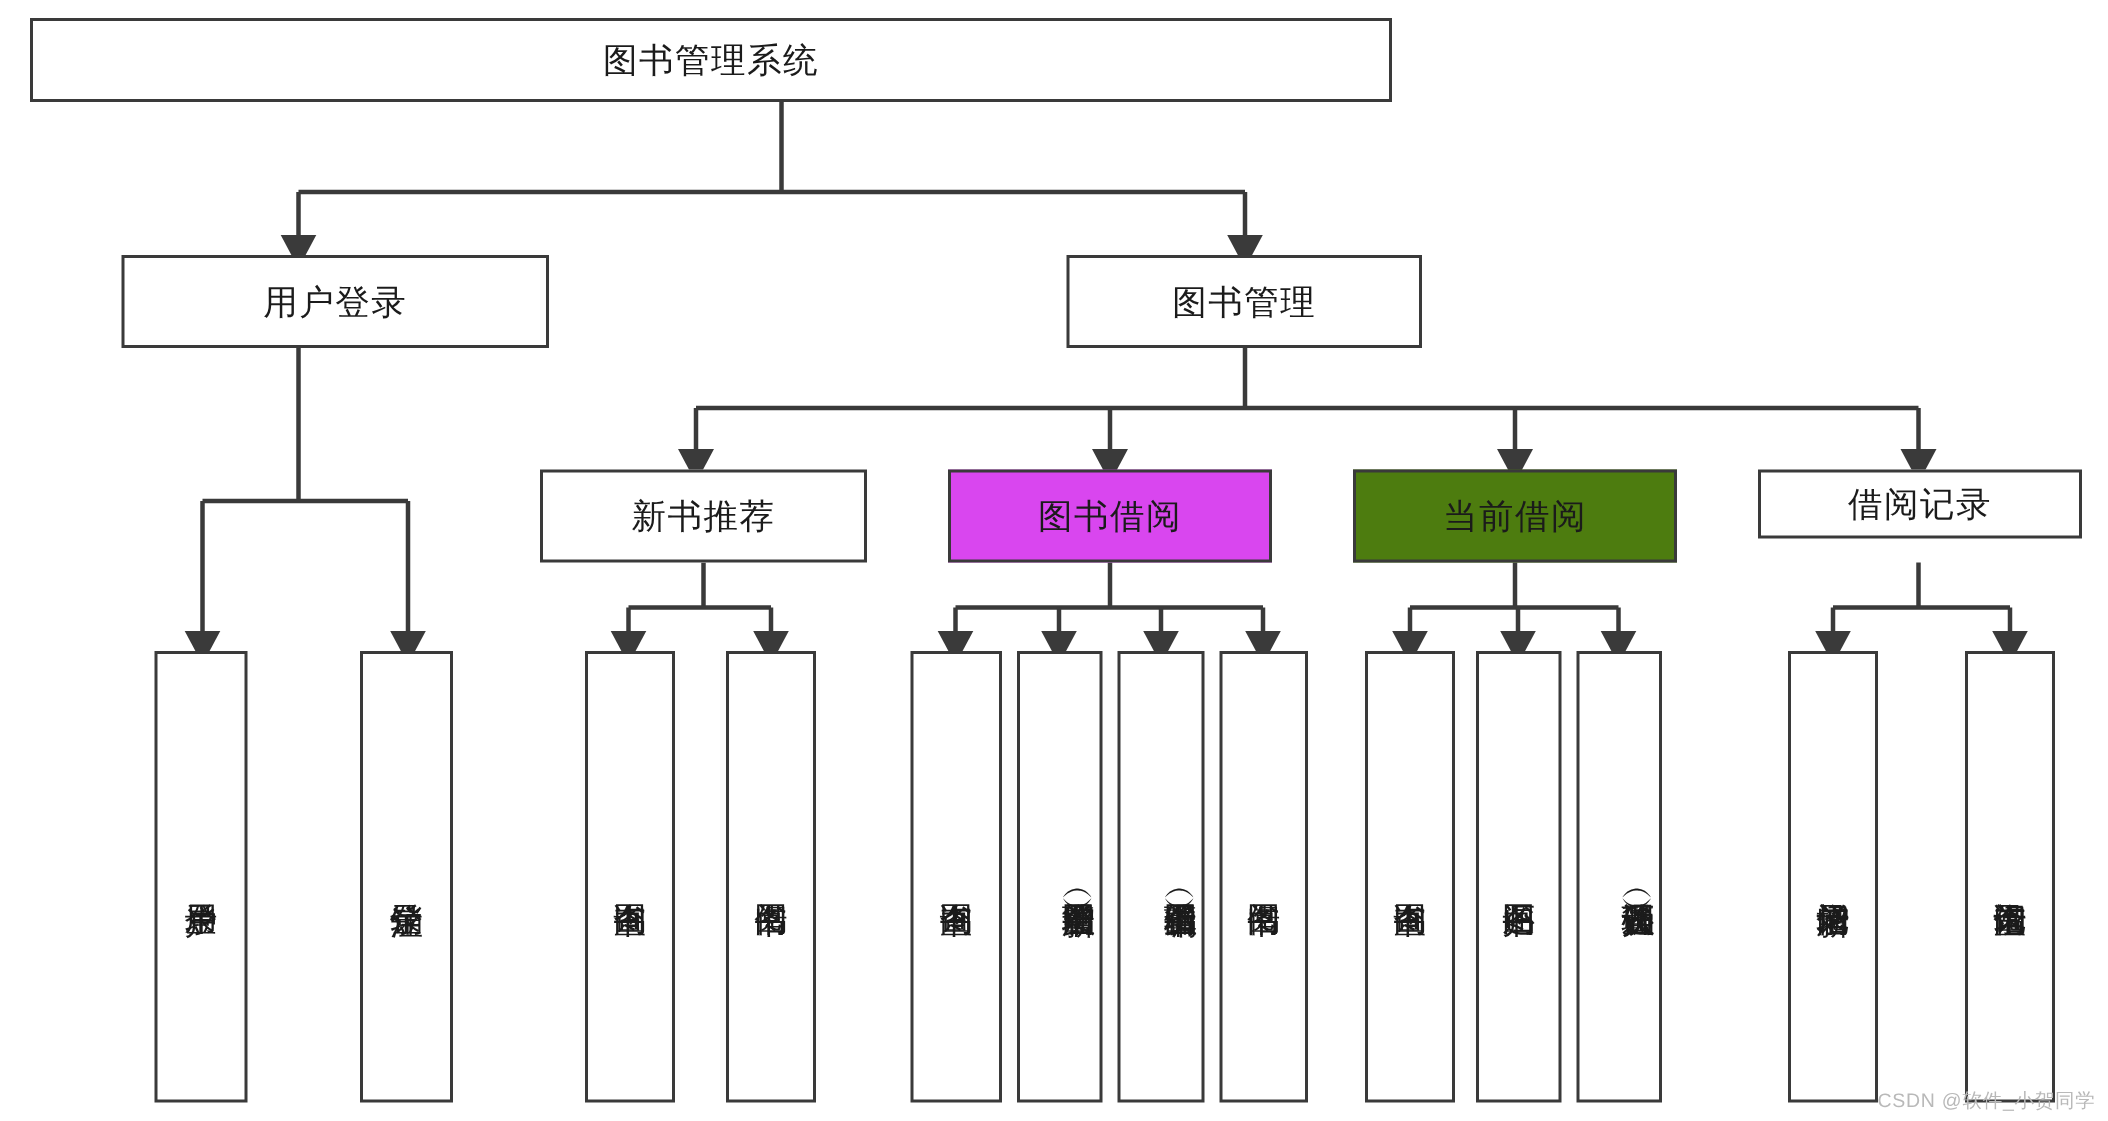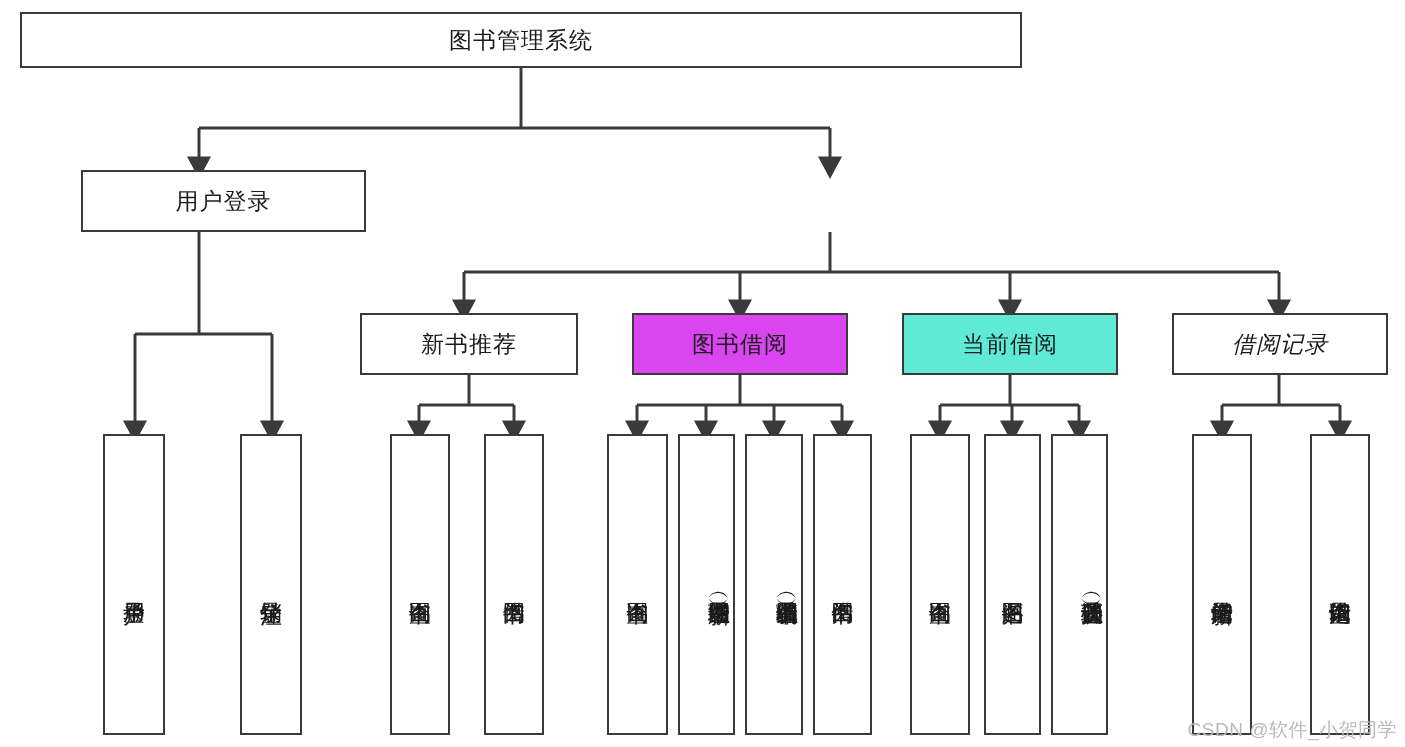--- a/index.html
+++ b/index.html
@@ -6,21 +6,21 @@
   body{font-family:"Liberation Sans","DejaVu Sans",sans-serif;}
   #canvas{position:relative;width:1405px;height:747px;background:#ffffff;overflow:hidden;}
   #wires{position:absolute;left:0;top:0;width:1405px;height:747px;}
   .node{position:absolute;box-sizing:border-box;background:#ffffff;border:2.5px solid #3a3a3a;
         display:flex;align-items:center;justify-content:center;color:#1b1b1b;}
   .node.h{font-size:23px;letter-spacing:1px;}
   .node.v{writing-mode:vertical-rl;text-orientation:upright;font-size:22px;line-height:1.28;
           padding-top:6px;padding-bottom:6px;align-items:flex-start;justify-content:center;}
   .node.v.top{align-items:flex-start;}
   .node.v.mid{align-items:center;}
-  #watermark{position:absolute;right:8px;bottom:4px;font-size:19px;color:#b9b9b9;
+  #watermark{position:absolute;right:8px;bottom:4px;font-size:13px;color:#b9b9b9;
              letter-spacing:.5px;white-space:nowrap;}
 </style>
 </head>
 <body>
 
 <div id="canvas">
 
   <svg id="wires" viewBox="0 0 1405 747">
     <defs>
       <marker id="ar" markerWidth="10" markerHeight="10" refX="2.2" refY="4" orient="auto" markerUnits="strokeWidth">
@@ -64,28 +64,29 @@
       <path d="M1012,405 L1012,427" marker-end="url(#ar)"></path>
       <path d="M1079,405 L1079,427" marker-end="url(#ar)"></path>
 
       <path d="M1279,375 L1279,405"></path>
       <path d="M1222,405 L1340,405"></path>
       <path d="M1222,405 L1222,427" marker-end="url(#ar)"></path>
       <path d="M1340,405 L1340,427" marker-end="url(#ar)"></path>
     </g>
   </svg>
 
-  <div class="node h" style="left: 20px; top: 12px; width: 1002px; height: 56px; border-color: rgb(58, 58, 58); background: rgb(255, 255, 255); color: rgb(27, 27, 27);">图书管理系统</div>
+  <div class="node h" style="left: 20px; top: 12px; width: 908px; height: 56px; border-color: rgb(58, 58, 58); background: rgb(255, 255, 255); color: rgb(27, 27, 27);">图书管理系统</div>
 
   <div class="node h" style="left: 81px; top: 170px; width: 285px; height: 62px; border-color: rgb(58, 58, 58); background: rgb(255, 255, 255); color: rgb(27, 27, 27);">用户登录</div>
+  <div class="node h" style="left: 711px; top: 170px; width: 237px; height: 62px; border-color: rgb(58, 58, 58); background: rgb(255, 255, 255); color: rgb(27, 27, 27);">图书管理</div>
 
   <div class="node h" style="left: 360px; top: 313px; width: 218px; height: 62px; border-color: rgb(58, 58, 58); background: rgb(255, 255, 255); color: rgb(27, 27, 27);">新书推荐</div>
   <div class="node h" style="left: 632px; top: 313px; width: 216px; height: 62px; border-color: rgb(58, 58, 58); background: #d946ef; color: rgb(27, 27, 27);">图书借阅</div>
-  <div class="node h" style="left: 902px; top: 313px; width: 216px; height: 62px; border-color: rgb(58, 58, 58); background: #5eead4; color: rgb(27, 27, 27);">当前借阅</div>
-  <div class="node h" style="left: 1172px; top: 313px; width: 216px; height: 62px; border-color: rgb(58, 58, 58); background: rgb(255, 255, 255); color: rgb(27, 27, 27); font-style: italic;">借阅记录</div>
+  <div class="node h" style="left: 902px; top: 313px; width: 216px; height: 62px; border-color: rgb(58, 58, 58); background: #4d7c0f; color: rgb(27, 27, 27);">当前借阅</div>
+  <div class="node h" style="left: 1172px; top: 313px; width: 216px; height: 46px; border-color: rgb(58, 58, 58); background: rgb(255, 255, 255); color: rgb(27, 27, 27);">借阅记录</div>
 
   <div class="node v mid" style="left: 103px; top: 434px; width: 62px; height: 301px; border-color: rgb(58, 58, 58); background: rgb(255, 255, 255); color: rgb(27, 27, 27);">用户登录</div>
   <div class="node v mid" style="left: 240px; top: 434px; width: 62px; height: 301px; border-color: rgb(58, 58, 58); background: rgb(255, 255, 255); color: rgb(27, 27, 27);">注销登录</div>
   <div class="node v mid" style="left: 390px; top: 434px; width: 60px; height: 301px; border-color: rgb(58, 58, 58); background: rgb(255, 255, 255); color: rgb(27, 27, 27);">查询图书</div>
   <div class="node v mid" style="left: 484px; top: 434px; width: 60px; height: 301px; border-color: rgb(58, 58, 58); background: rgb(255, 255, 255); color: rgb(27, 27, 27);">借阅图书</div>
   <div class="node v mid" style="left: 607px; top: 434px; width: 61px; height: 301px; border-color: rgb(58, 58, 58); background: rgb(255, 255, 255); color: rgb(27, 27, 27);">查询图书</div>
   <div class="node v top" style="left: 678px; top: 434px; width: 57px; height: 301px; border-color: rgb(58, 58, 58); background: rgb(255, 255, 255); color: rgb(27, 27, 27);">新增图书（管理员）</div>
   <div class="node v top" style="left: 745px; top: 434px; width: 58px; height: 301px; border-color: rgb(58, 58, 58); background: rgb(255, 255, 255); color: rgb(27, 27, 27);">编辑图书（管理员）</div>
   <div class="node v mid" style="left: 813px; top: 434px; width: 59px; height: 301px; border-color: rgb(58, 58, 58); background: rgb(255, 255, 255); color: rgb(27, 27, 27);">借阅图书</div>
   <div class="node v mid" style="left: 910px; top: 434px; width: 60px; height: 301px; border-color: rgb(58, 58, 58); background: rgb(255, 255, 255); color: rgb(27, 27, 27);">查询图书</div>

